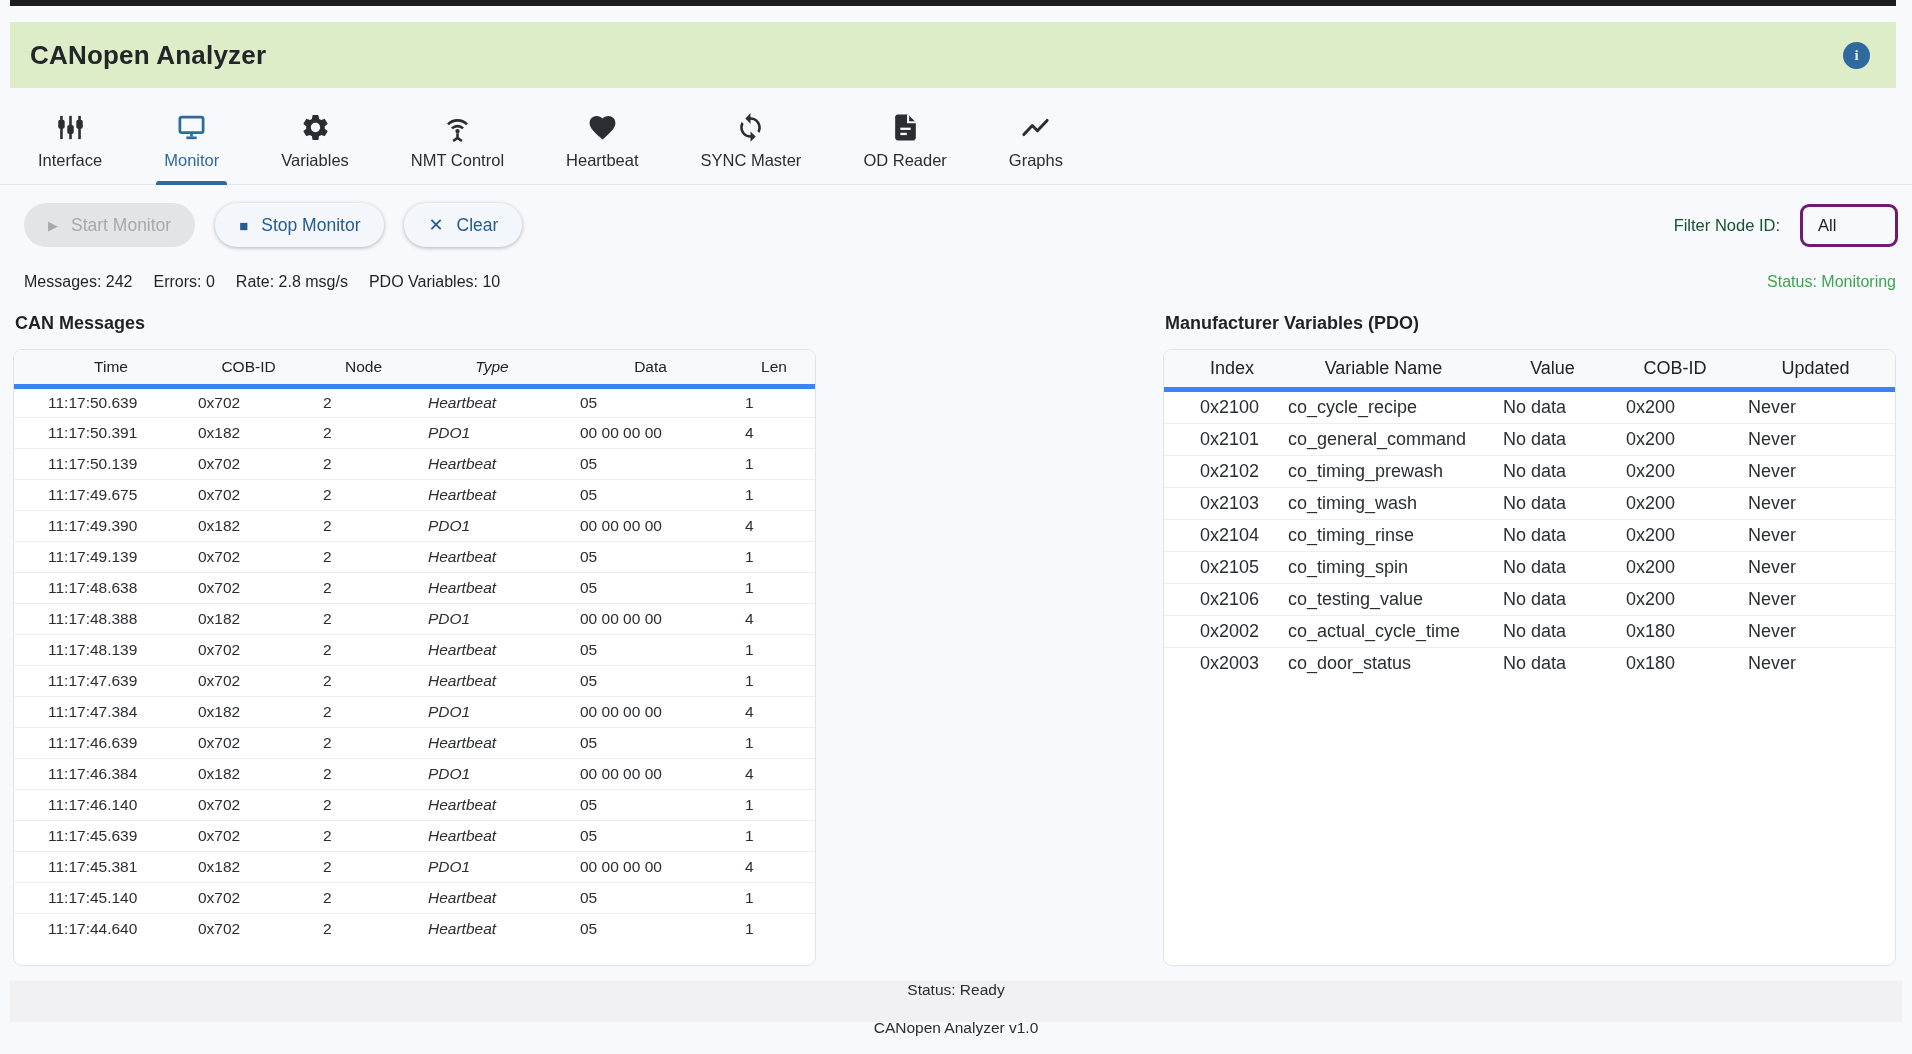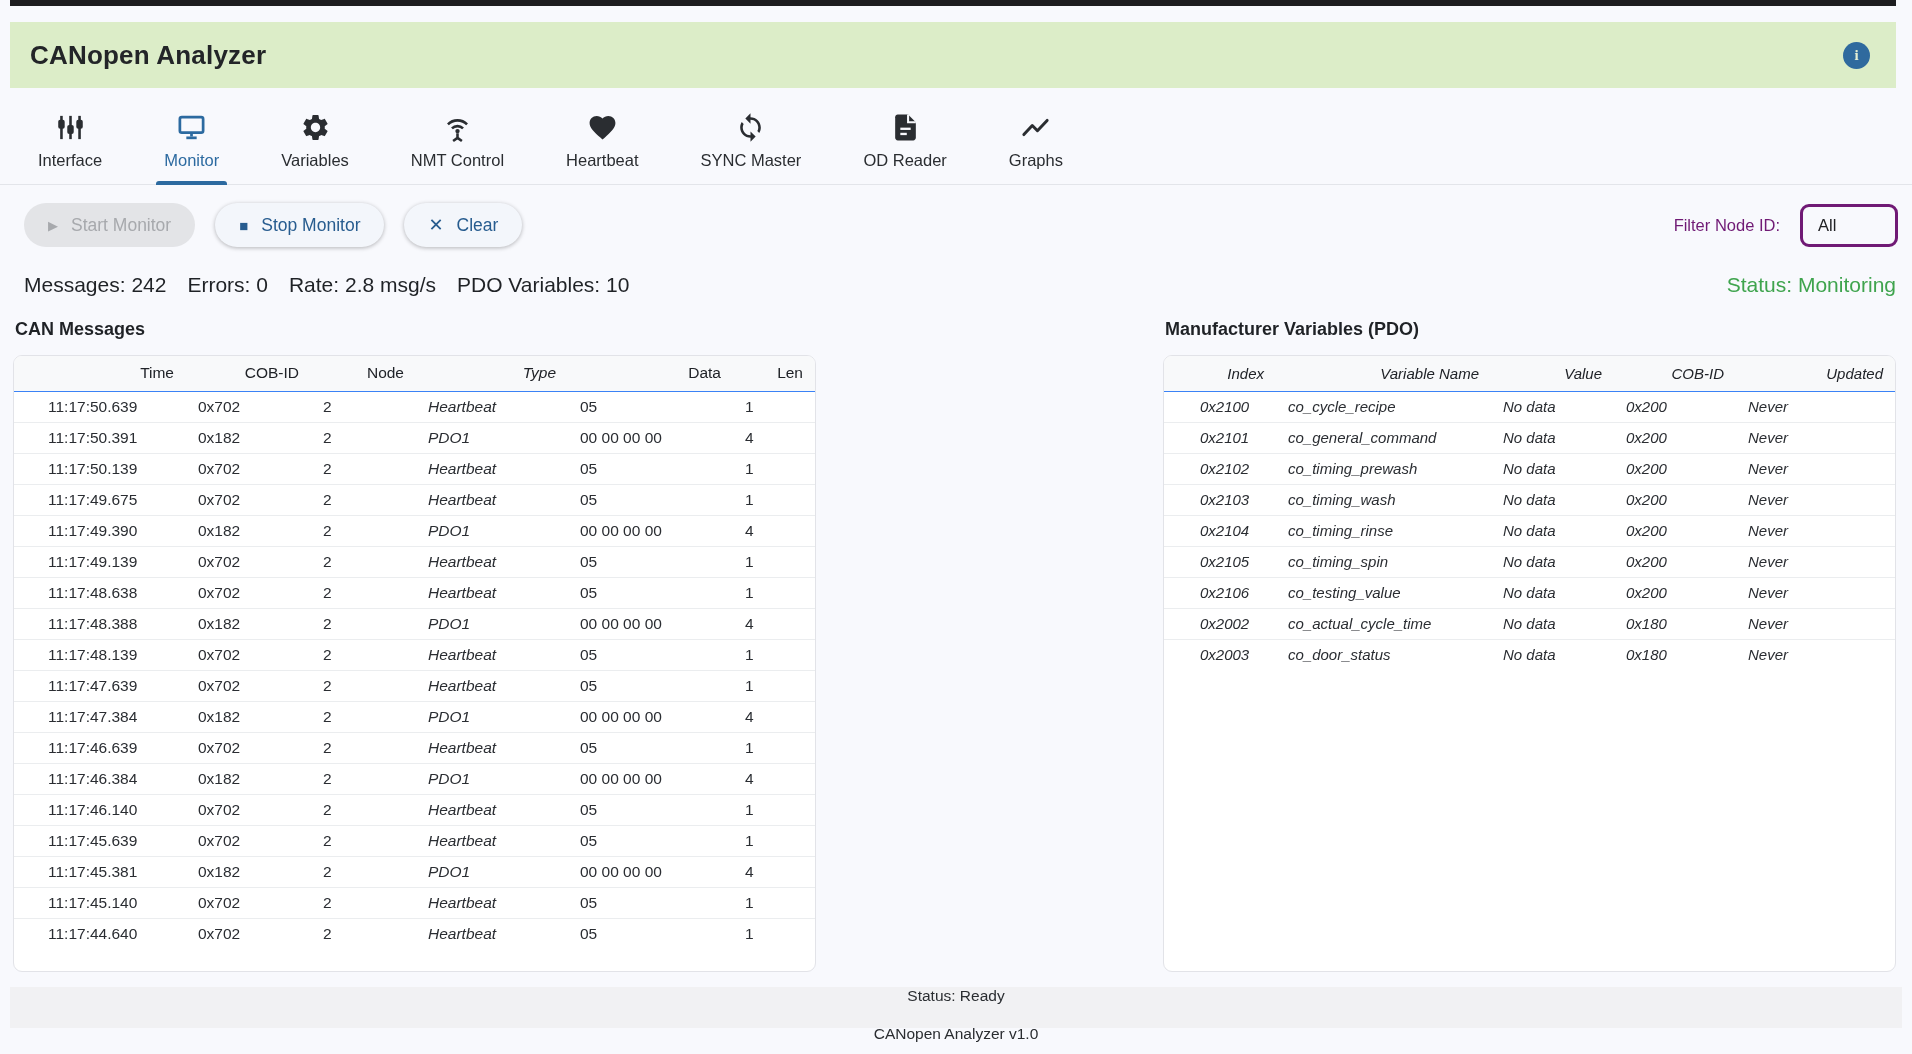--- a/index.html
+++ b/index.html
@@ -51,59 +51,59 @@
     display:inline-flex; align-items:center; gap:13px; height:44px; padding:0 24px;
     border-radius:22px; border:none; font-family:inherit; font-size:17.5px;
     background:#f3f6fb; color:#275c8f; box-shadow:0 1px 4px rgba(0,0,0,.28);
     margin-right:20px; cursor:pointer;
   }
   .btn.disabled { background:#e3e4e7; color:#a7a9ad; box-shadow:none; cursor:default; }
   .ico-play { font-size:13px; }
   .ico-stop { font-size:15px; }
   .ico-clear { font-size:18px; }
   .toolbar-right { margin-left:auto; display:flex; align-items:center; gap:20px; }
-  .filter-label { font-size:16.5px; color:#701a75;margin-left:20px; }
+  .filter-label { font-size:16.5px; color:#14532d;margin-left:20px; }
   .filter-input {
     width:98px; height:43px; border:3px solid #701a75; border-radius:9px;
     background:transparent; display:flex; align-items:center; padding:0 15px;
     font-size:16.5px; cursor:pointer;
   }
 
   
-  .stats { display:flex; align-items:center; justify-content:space-between; padding:0 16px 0 24px; margin-top:26px; font-size:21px; color:#1f2226; }
+  .stats { display:flex; align-items:center; justify-content:space-between; padding:0 16px 0 24px; margin-top:26px; font-size:16px; color:#1f2226; }
   .stats-left { display:flex; gap:21px; }
   .status-green { color:#3fa44e; }
 
   
   .panels { display:flex; justify-content:space-between; padding:0 16px 0 13px; margin-top:22px; }
   .panel h2 { font-size:18px; margin:0 0 15px 2px; color:#1f2226; font-weight:bold; }
   .panel.left  { width:803px; }
   .panel.right { width:733px; }
   .table-box {
     height:617px; background:#fff; border:1px solid #e2e3e8; border-radius:9px; overflow:hidden;
   }
   table { width:100%; border-collapse:collapse; table-layout:fixed; }
   th {
-    background:#f8f9fa; text-align:right; font-weight:normal; padding:8px 12px;
-    font-size:15.5px; color:#202328; height:35px; border-bottom:1px solid #3b82f6;
+    background:#f8f9fa; text-align:center; font-weight:normal; padding:8px 12px;
+    font-size:15.5px; color:#202328; height:35px; border-bottom:5px solid #3b82f6;
     white-space:nowrap;
   }
   td {
     padding:5px 12px; font-size:15.5px; border-top:1px solid #ebedef; height:31px;
     color:#2a2d32; white-space:nowrap; overflow:hidden;
   }
   tbody tr:first-child td { border-top:none; }
 
   .can-table th:nth-child(1), .can-table td:nth-child(1) { width:172px; padding-left:34px; }
   .can-table th:nth-child(2), .can-table td:nth-child(2) { width:125px; }
   .can-table th:nth-child(3), .can-table td:nth-child(3) { width:105px; }
   .can-table th:nth-child(4), .can-table td:nth-child(4) { width:152px;font-style:italic; }
   .can-table th:nth-child(5), .can-table td:nth-child(5) { width:165px; }
 
-  .pdo-table th, .pdo-table td { font-size:15px;font-style:italic; }
+  .pdo-table th, .pdo-table td { font-size:18px; }
   .pdo-table th:nth-child(1), .pdo-table td:nth-child(1) { width:112px; padding-left:36px; }
   .pdo-table th:nth-child(2), .pdo-table td:nth-child(2) { width:215px; }
   .pdo-table th:nth-child(3), .pdo-table td:nth-child(3) { width:123px; }
   .pdo-table th:nth-child(4), .pdo-table td:nth-child(4) { width:122px; }
 
   
   .statusbar {
     margin:15px 10px 0; height:41px; background:#f1f1f3;
     display:flex; align-items:center; gap:20px; padding:0 15px;
     font-size:15.5px; color:#2a2d31;flex-direction:column;

